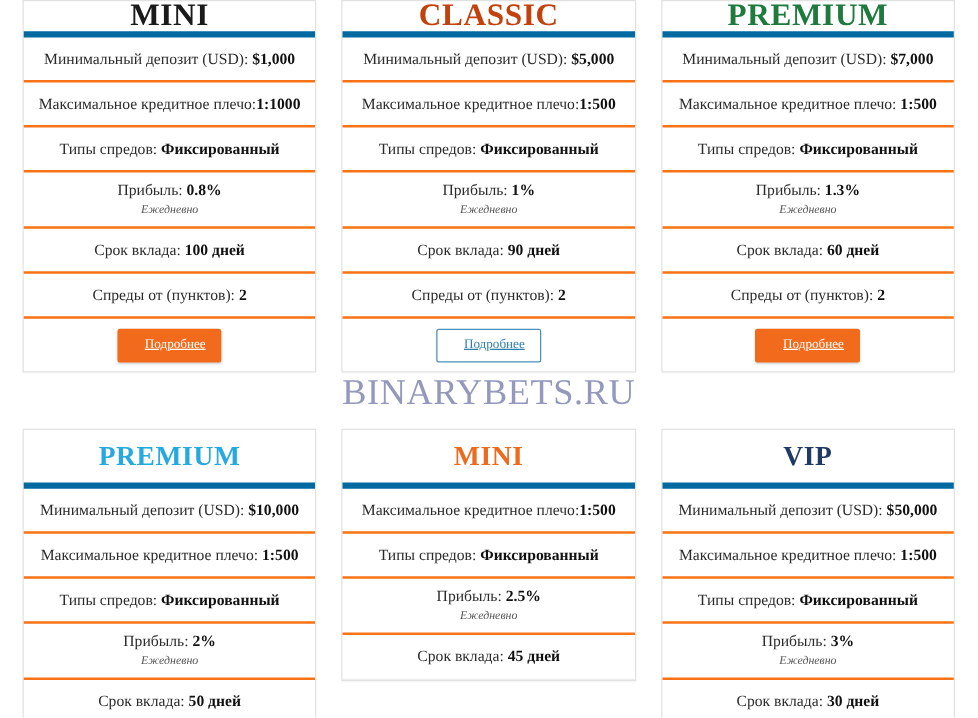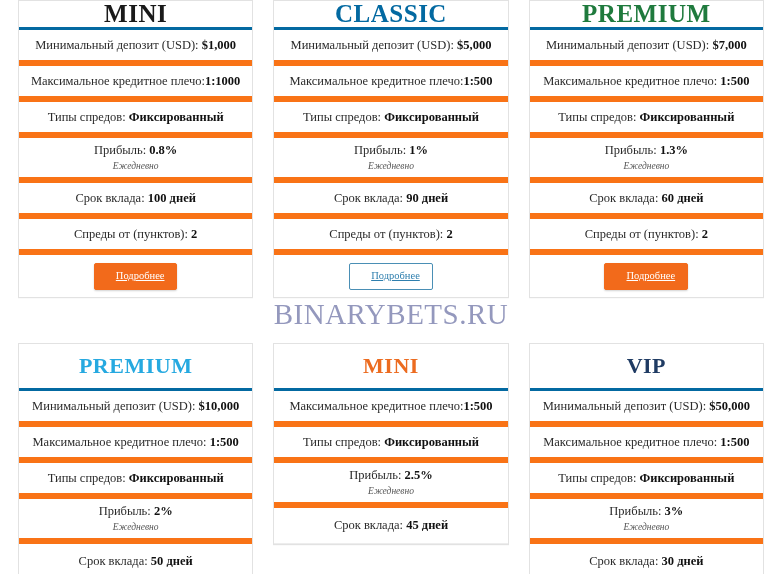--- a/index.html
+++ b/index.html
@@ -44,42 +44,42 @@
     width: 100%;
     background: #ffffff;
     border: 1px solid #e2e2e2;
     box-sizing: border-box;
     box-shadow: 0 1px 1px rgba(0,0,0,0.02);
   }
 
   
   .card-head {
     text-align: center;
-    border-bottom: 3px solid #0369a1;
+    border-bottom: 5px solid #0369a1;
     box-sizing: border-box;
     display: flex;
     align-items: center;
     justify-content: center;
   }
   .row-1 .card-head { height: 29px; }
   .row-2 .card-head { height: 47px; }
 
   .plan-title {
     font-family: "Liberation Serif", "DejaVu Serif", serif;
     font-weight: bold;
     font-size: 25px;
     line-height: 26px;
     letter-spacing: 0.5px;
     white-space: nowrap;
   }
   .row-2 .plan-title { font-size: 22px; }
 
   
   .feat {
-    border-bottom: 6px solid #f97316;
+    border-bottom: 2px solid #f97316;
     text-align: center;
     font-size: 12.5px;
     line-height: 15px;
     color: #2b2b2b;
     box-sizing: border-box;
     height: 36px;
     display: flex;
     flex-direction: column;
     align-items: center;
     justify-content: center;
@@ -179,21 +179,21 @@
               <div><span>Спреды от (пунктов):</span> <b>2</b></div>
             </div>
             <div class="card-foot">
               <a class="btn btn-solid">Подробнее</a>
             </div>
           </div>
         </div>
         <div class="col">
           <div class="card">
             <div class="card-head">
-              <div class="plan-title" style="color: #0369a1;">CLASSIC</div>
+              <div class="plan-title" style="color: #c2410c;">CLASSIC</div>
             </div>
             <div class="feat">
               <div><span>Минимальный депозит (USD):</span> <b>$5,000</b></div>
             </div>
             <div class="feat">
               <div><span>Максимальное кредитное плечо:</span><b>1:500</b></div>
             </div>
             <div class="feat">
               <div><span>Типы спредов:</span> <b>Фиксированный</b></div>
             </div>

